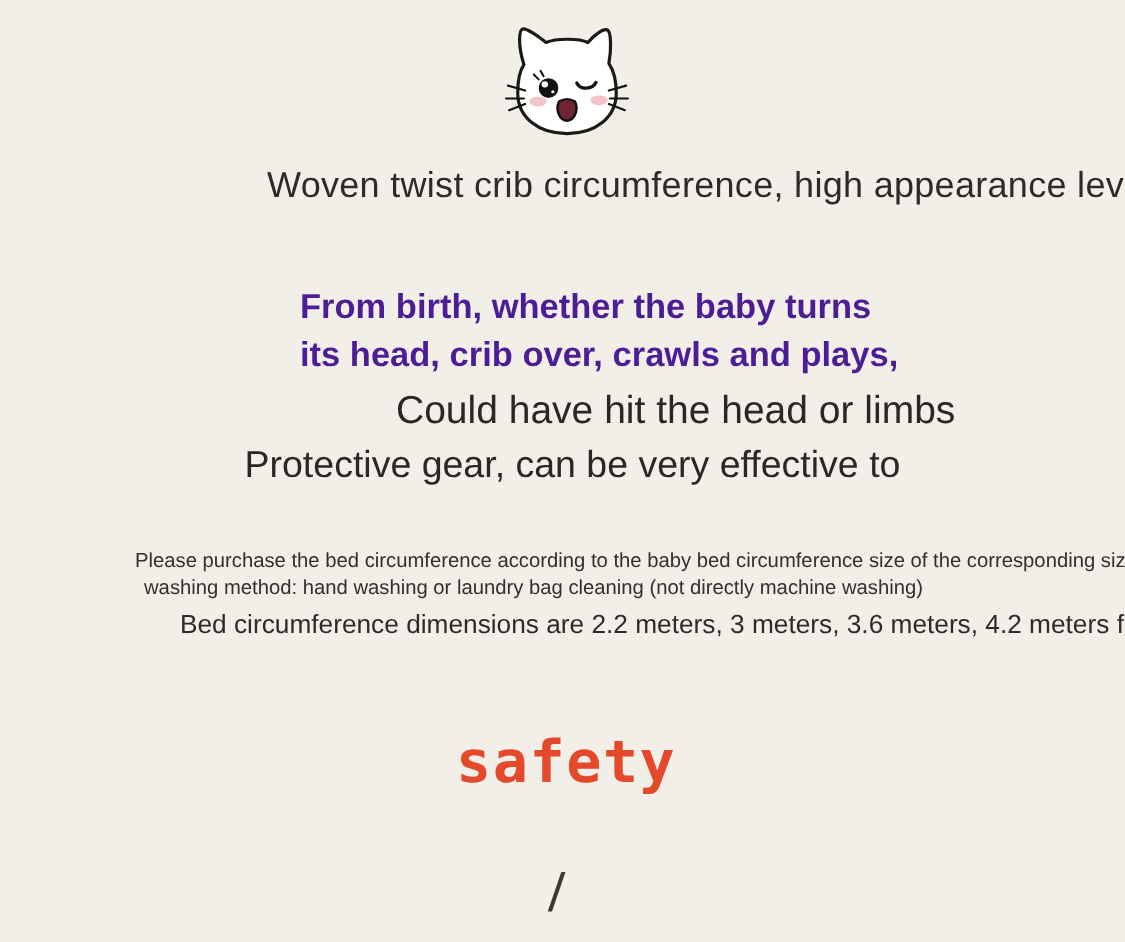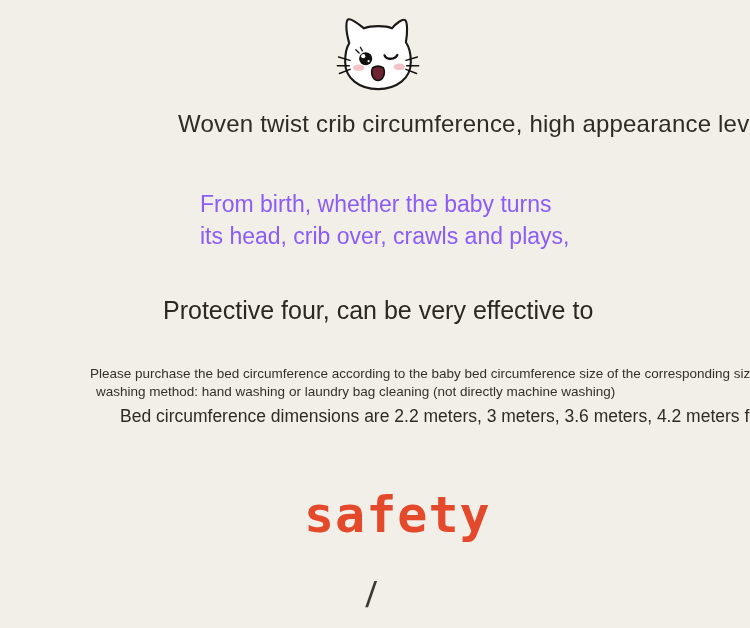--- a/index.html
+++ b/index.html
@@ -35,21 +35,22 @@
     font-size: 24px;
     letter-spacing: 0.2px;
     color: #2e2b27;
   }
 
   .intro {
     left: 200px;
     top: 189px;
     font-size: 23px;
     line-height: 31.5px;
-    color: #8b5cf6;
+    color: #4c1d95;
+    font-weight: bold;
   }
 
   .impact {
     left: 264px;
     top: 258px;
     font-size: 26px;
     color: #2b2824;
   }
 
   .protection {
@@ -72,21 +73,21 @@
   .dims {
     left: 120px;
     top: 406px;
     font-size: 17.5px;
     color: #2e2b27;
   }
 
   .safety {
     left: 304px;
     top: 486px;
-    font-size: 50px;
+    font-size: 39px;
     font-weight: bold;
     font-family: "DejaVu Sans Mono", monospace;
     letter-spacing: 1px;
     color: #e5492b;
   }
 
   .slash {
     left: 366px;
     top: 574px;
     font-size: 36px;
@@ -133,23 +134,24 @@
              M 84,65 L 97,70" stroke="#141210" stroke-width="1.8" fill="none" stroke-linecap="round"></path>
   </svg>
 
   <div class="abs title">Woven twist crib circumference, high appearance level</div>
 
   <div class="abs intro">
     <div>From birth, whether the baby turns</div>
     <div>its head, crib over, crawls and plays,</div>
   </div>
 
+  <div class="abs impact">Could have hit the head or limbs</div>
 
   <div class="abs protection">
-    <div>Protective four, can be very effective to</div>
+    <div>Protective gear, can be very effective to</div>
   </div>
 
   <div class="abs note">
     <div class="line1">Please purchase the bed circumference according to the baby bed circumference size of the corresponding size</div>
     <div class="line2">washing method: hand washing or laundry bag cleaning (not directly machine washing)</div>
   </div>
 
   <div class="abs dims">Bed circumference dimensions are 2.2 meters, 3 meters, 3.6 meters, 4.2 meters four rules</div>
 
   <div class="abs safety">safety</div>

